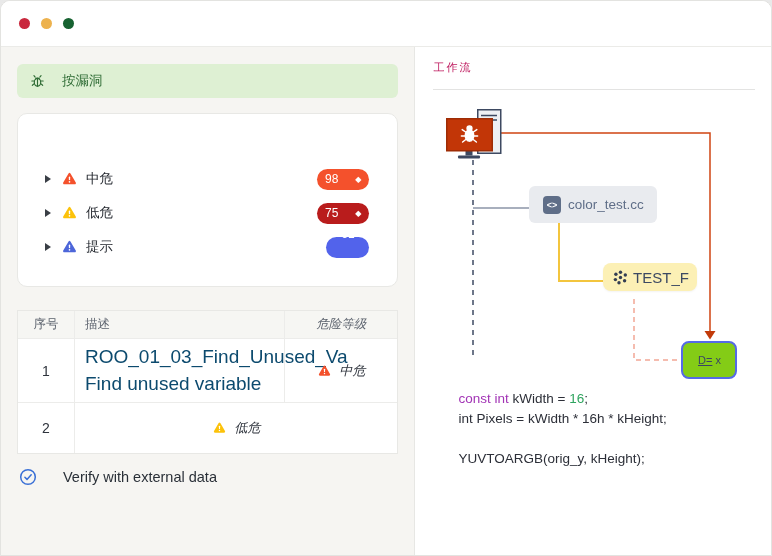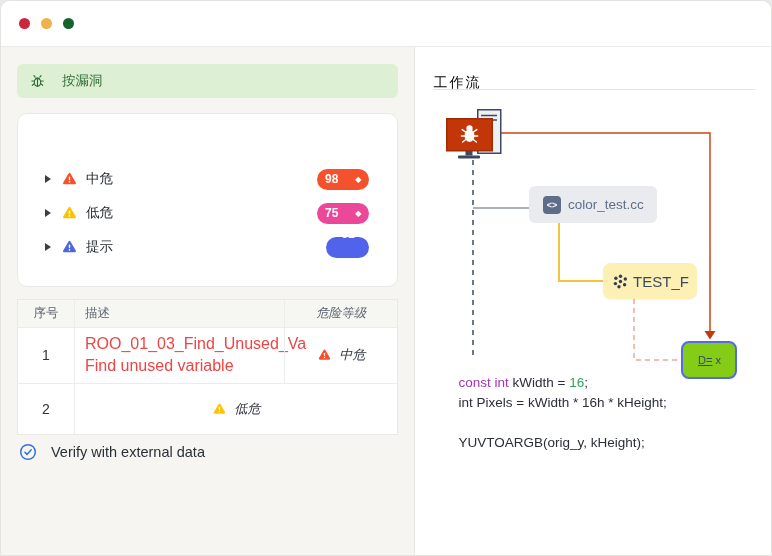--- a/index.html
+++ b/index.html
@@ -23,62 +23,62 @@
   .banner { height:34px; background:#def0d3; border-radius:6px; display:flex; align-items:center; padding:0 12px; gap:8px; color:#2e6b34; font-size:13.5px; cursor:default; }
 
   
   .card { background:#ffffff; border:1px solid #e8e8e5; border-radius:10px; }
   .sev-card { margin-top:15px; height:174px; padding-top:48px; }
   .sev-row { height:34px; display:flex; align-items:center; padding:0 28px 0 27px; }
   .caret { width:0; height:0; border-left:6px solid #3a3f46; border-top:4.5px solid transparent; border-bottom:4.5px solid transparent; margin-right:10px; }
   .sev-ico { width:17px; height:16px; margin-right:8px; flex:none; }
   .sev-label { font-size:13.5px; color:#23272e; }
   .spacer { flex:1; }
-  .badge { min-width:43px; height:21px; border-radius:11px; color:#fff; font-size:12px; display:flex; align-items:center; justify-content:center; gap:17px; padding:0 8px;font-weight:bold; }
+  .badge { min-width:43px; height:21px; border-radius:11px; color:#fff; font-size:12px; display:flex; align-items:center; justify-content:center; gap:17px; padding:0 8px; }
   .badge .dia { font-size:8px; }
   .badge.mid { background:#f4512c; }
-  .badge.low { background:#ec4899; }
+  .badge.low { background:#b91c1c; }
   .badge.info { background:#5263eb;flex-direction:column; }
 
   
-  .table-card { margin-top:12px; border:1px solid #e8e8e5; border-radius:0; overflow:hidden; background:#fff; }
+  .table-card { margin-top:23px; border:1px solid #e8e8e5; border-radius:0; overflow:hidden; background:#fff; }
   .t-row { display:flex; }
   .t-head { background:#f6f6f3; height:27px; }
   .t-head .t-cell { font-size:12.5px; color:#5c636e; font-weight:400; }
   .t-cell { padding:5px 10px; display:flex; align-items:center; border-left:1px solid #ececea; }
   .t-cell:first-child { border-left:none; }
   .c-id { width:56px; justify-content:center; }
   .c-desc { width:210px; }
   .c-level { flex:1; justify-content:center;font-style:italic; }
   .t-body .t-row { border-top:1px solid #ececea; min-height:51px; }
   .t-body .c-id { font-size:14px; color:#2e333c; }
-  .desc-lines { font-size:16px; color:#ef4444; line-height:1.4; }
+  .desc-lines { font-size:19px; color:#0c4a6e; line-height:1.4; }
   .level-wrap { display:flex; align-items:center; gap:7px; font-size:13px; color:#2e333c; }
   .level-wrap svg { width:15px; height:14px; }
 
   
-  .verify-row { margin-top:8px; display:flex; align-items:center; gap:14px; padding-left:2px; }
+  .verify-row { margin-top:14px; display:flex; align-items:center; gap:26px; padding-left:2px; }
   .verify-label { font-size:14.5px; color:#2a3038; }
 
   
-  .wf-title { position:absolute; left:18px; top:27px; font-size:14px; color:#000000; letter-spacing:2px; }
+  .wf-title { position:absolute; left:18px; top:13px; font-size:11px; color:#be185d; letter-spacing:2px; }
   .wf-rule { position:absolute; left:18px; right:16px; top:42px; border-top:1px solid #e3e3e2; }
 
   .diagram-svg { position:absolute; left:0; top:0; width:356px; height:509px; }
   .pc-svg { position:absolute; left:31px; top:62px; }
 
   .flow-node { position:absolute; display:flex; align-items:center; justify-content:center; gap:7px; }
   .node-file { left:114px; top:139px; width:128px; height:37px; background:#e9ebef; border-radius:6px; color:#5f6e88; font-size:13.5px; }
   .file-ico { width:18px; height:18px; background:#5f6e88; border-radius:4px; color:#fff; font-size:9px; font-weight:bold; display:flex; align-items:center; justify-content:center; letter-spacing:0; }
-  .node-test { left:188px; top:216px; width:94px; height:36px; background:#fcf0b5; border-radius:8px; color:#3c4962; font-size:15px; gap:4px; box-shadow:0 1px 2px rgba(0,0,0,0.05); }
+  .node-test { left:188px; top:216px; width:94px; height:28px; background:#fcf0b5; border-radius:8px; color:#3c4962; font-size:15px; gap:4px; box-shadow:0 1px 2px rgba(0,0,0,0.05); }
   .node-result { left:266px; top:294px; width:56px; height:38px; background:#84cc16; border:2.5px solid #5569e6; border-radius:8px; color:#3a4563; font-size:11px; }
   .node-result .u { text-decoration:underline; }
 
   
-  .code { position:absolute; left:43px; top:326px; font-size:13.5px; color:#2c2f38; }
+  .code { position:absolute; left:43px; top:342px; font-size:13.5px; color:#2c2f38; }
   .code-line { height:20px; line-height:20px; white-space:pre; }
   .kw { color:#a234b5; }
   .num { color:#2fa45f; }
 </style>
 </head>
 <body>
 
 <div class="window">
 
   <div class="titlebar">

